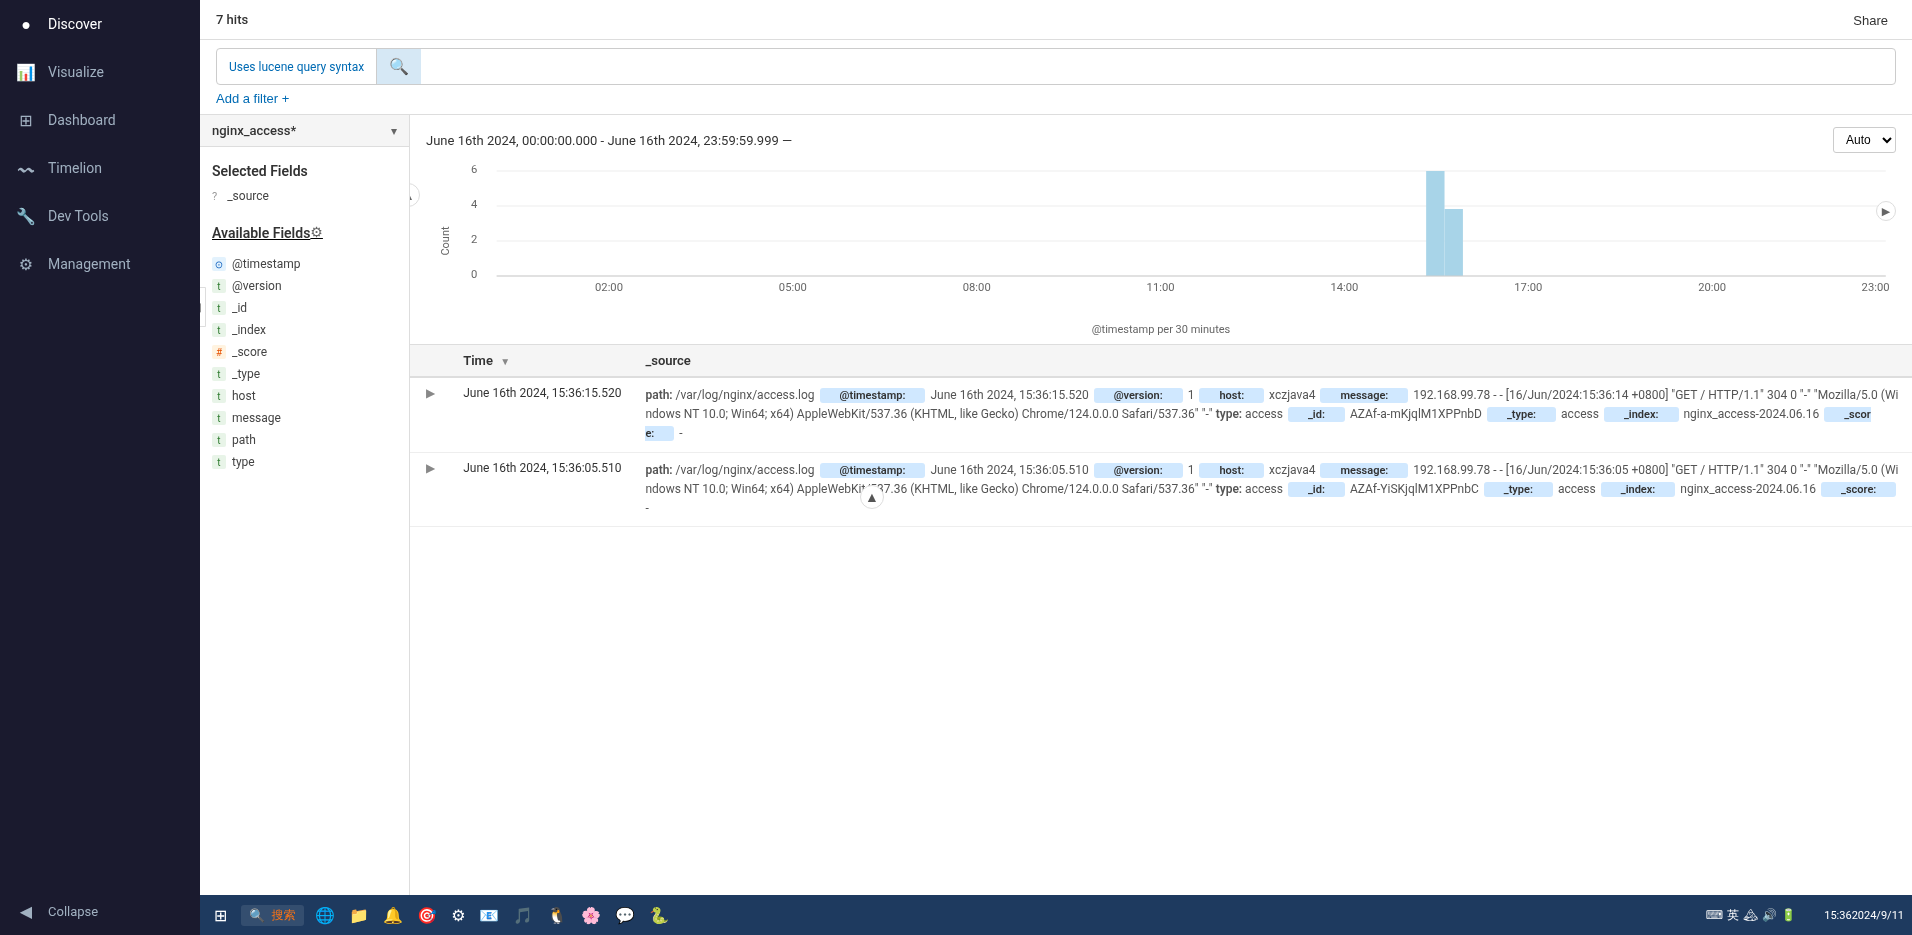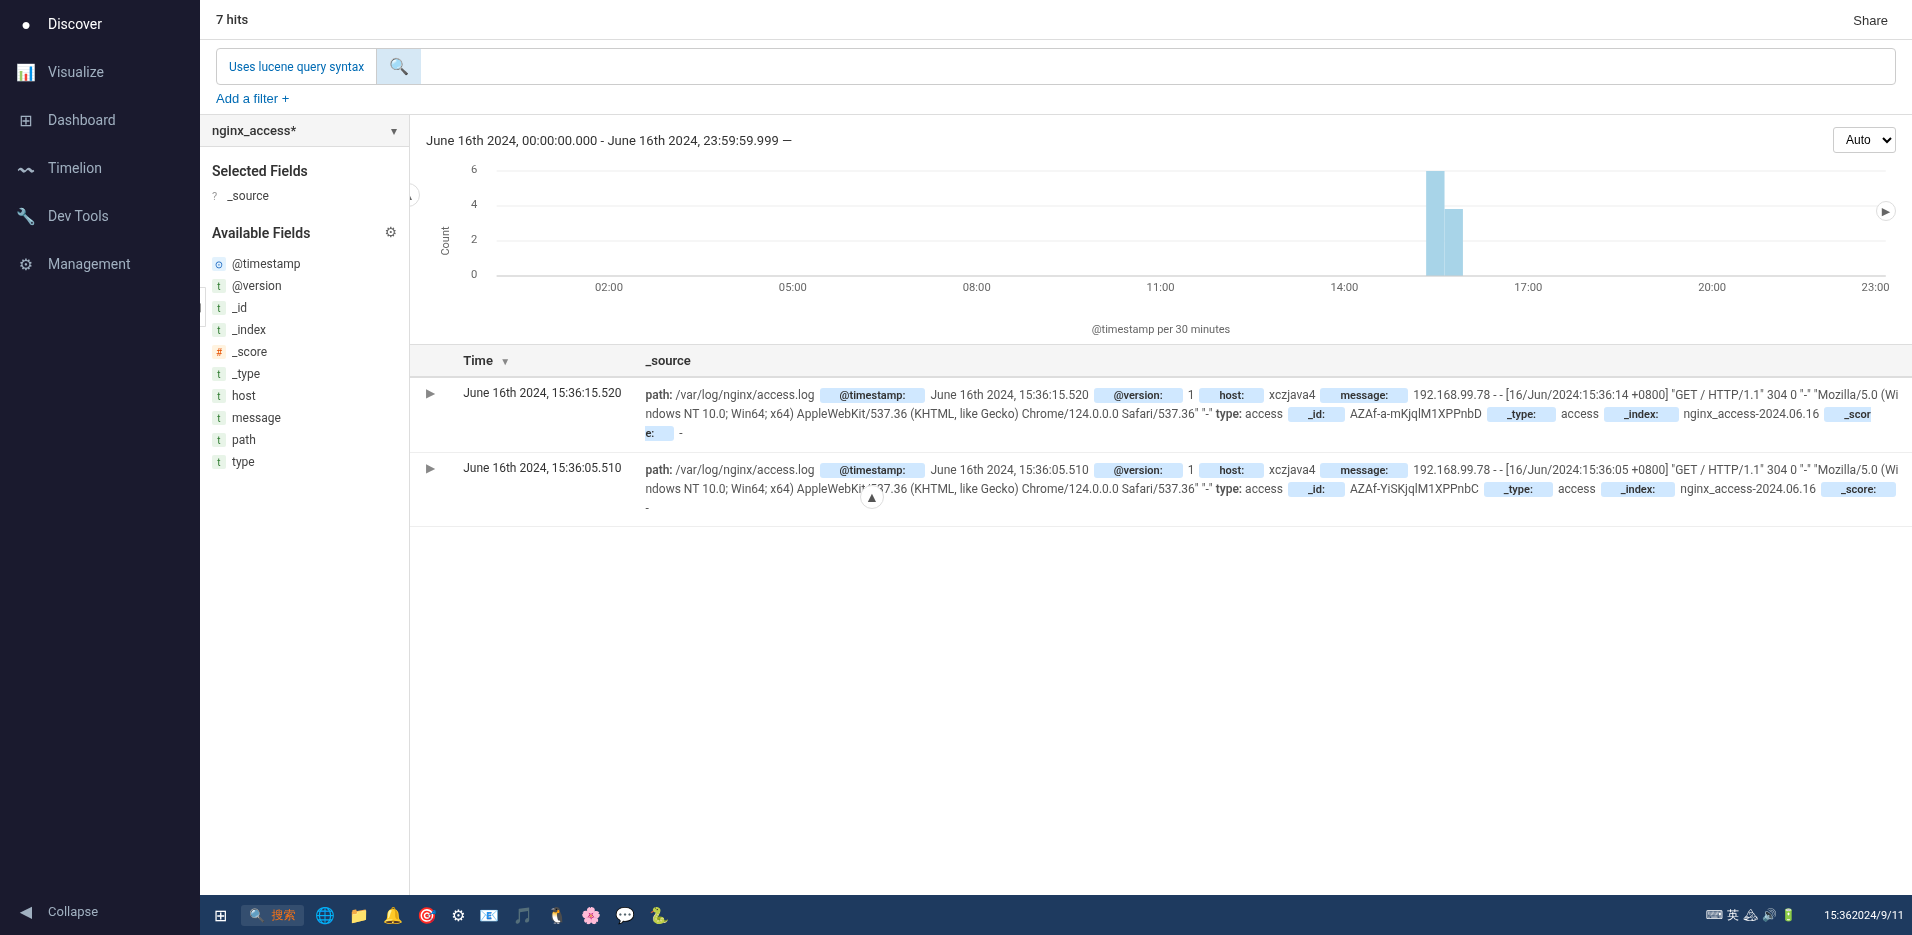--- a/index.html
+++ b/index.html
@@ -52,21 +52,21 @@
     .index-dropdown { color: #666; font-size: 12px; cursor: pointer; }
     .collapse-panel-btn { position: absolute; top: 140px; left: -14px; width: 20px; height: 40px; background: #fff; border: 1px solid #ddd; border-radius: 10px 0 0 10px; display: flex; align-items: center; justify-content: center; cursor: pointer; font-size: 12px; color: #666; z-index: 10; }
     .fields-section { padding: 8px 12px; }
     .section-title { font-size: 14px; font-weight: 600; color: #333; margin: 8px 0 6px 0; }
     .field-item { display: flex; align-items: center; gap: 6px; padding: 4px 0; font-size: 12px; color: #555; cursor: pointer; }
     .field-type-badge { width: 14px; height: 14px; background: #ddd; border-radius: 2px; font-size: 10px; display: flex; align-items: center; justify-content: center; color: #666; flex-shrink: 0; }
     .field-type-t { background: #e8f4e8; color: #2d7a2d; }
     .field-type-hash { background: #fff3e0; color: #e65100; }
     .field-type-clock { background: #e3f2fd; color: #1565c0; }
     .field-name { font-size: 12px; color: #444; }
-    .available-fields-header { display: flex; align-items: center; justify-content: space-between; margin: 10px 0 6px 0; }
+    .available-fields-header { display: flex; align-items: center; justify-content: flex-start; margin: 10px 0 6px 0; text-decoration: underline; }
     .gear-btn { background: none; border: none; cursor: pointer; color: #666; font-size: 14px; }
     .question-mark { color: #999; font-size: 11px; margin-right: 4px; }
 
     
     .right-panel { flex: 1; display: flex; flex-direction: column; overflow: hidden; background: #f5f5f5; }
 
     
     .chart-area { background: #fff; border-bottom: 1px solid #ddd; padding: 12px 16px 8px; flex-shrink: 0; position: relative; }
     .chart-header { display: flex; align-items: center; justify-content: space-between; margin-bottom: 8px; }
     .date-range { font-size: 13px; color: #333; }

